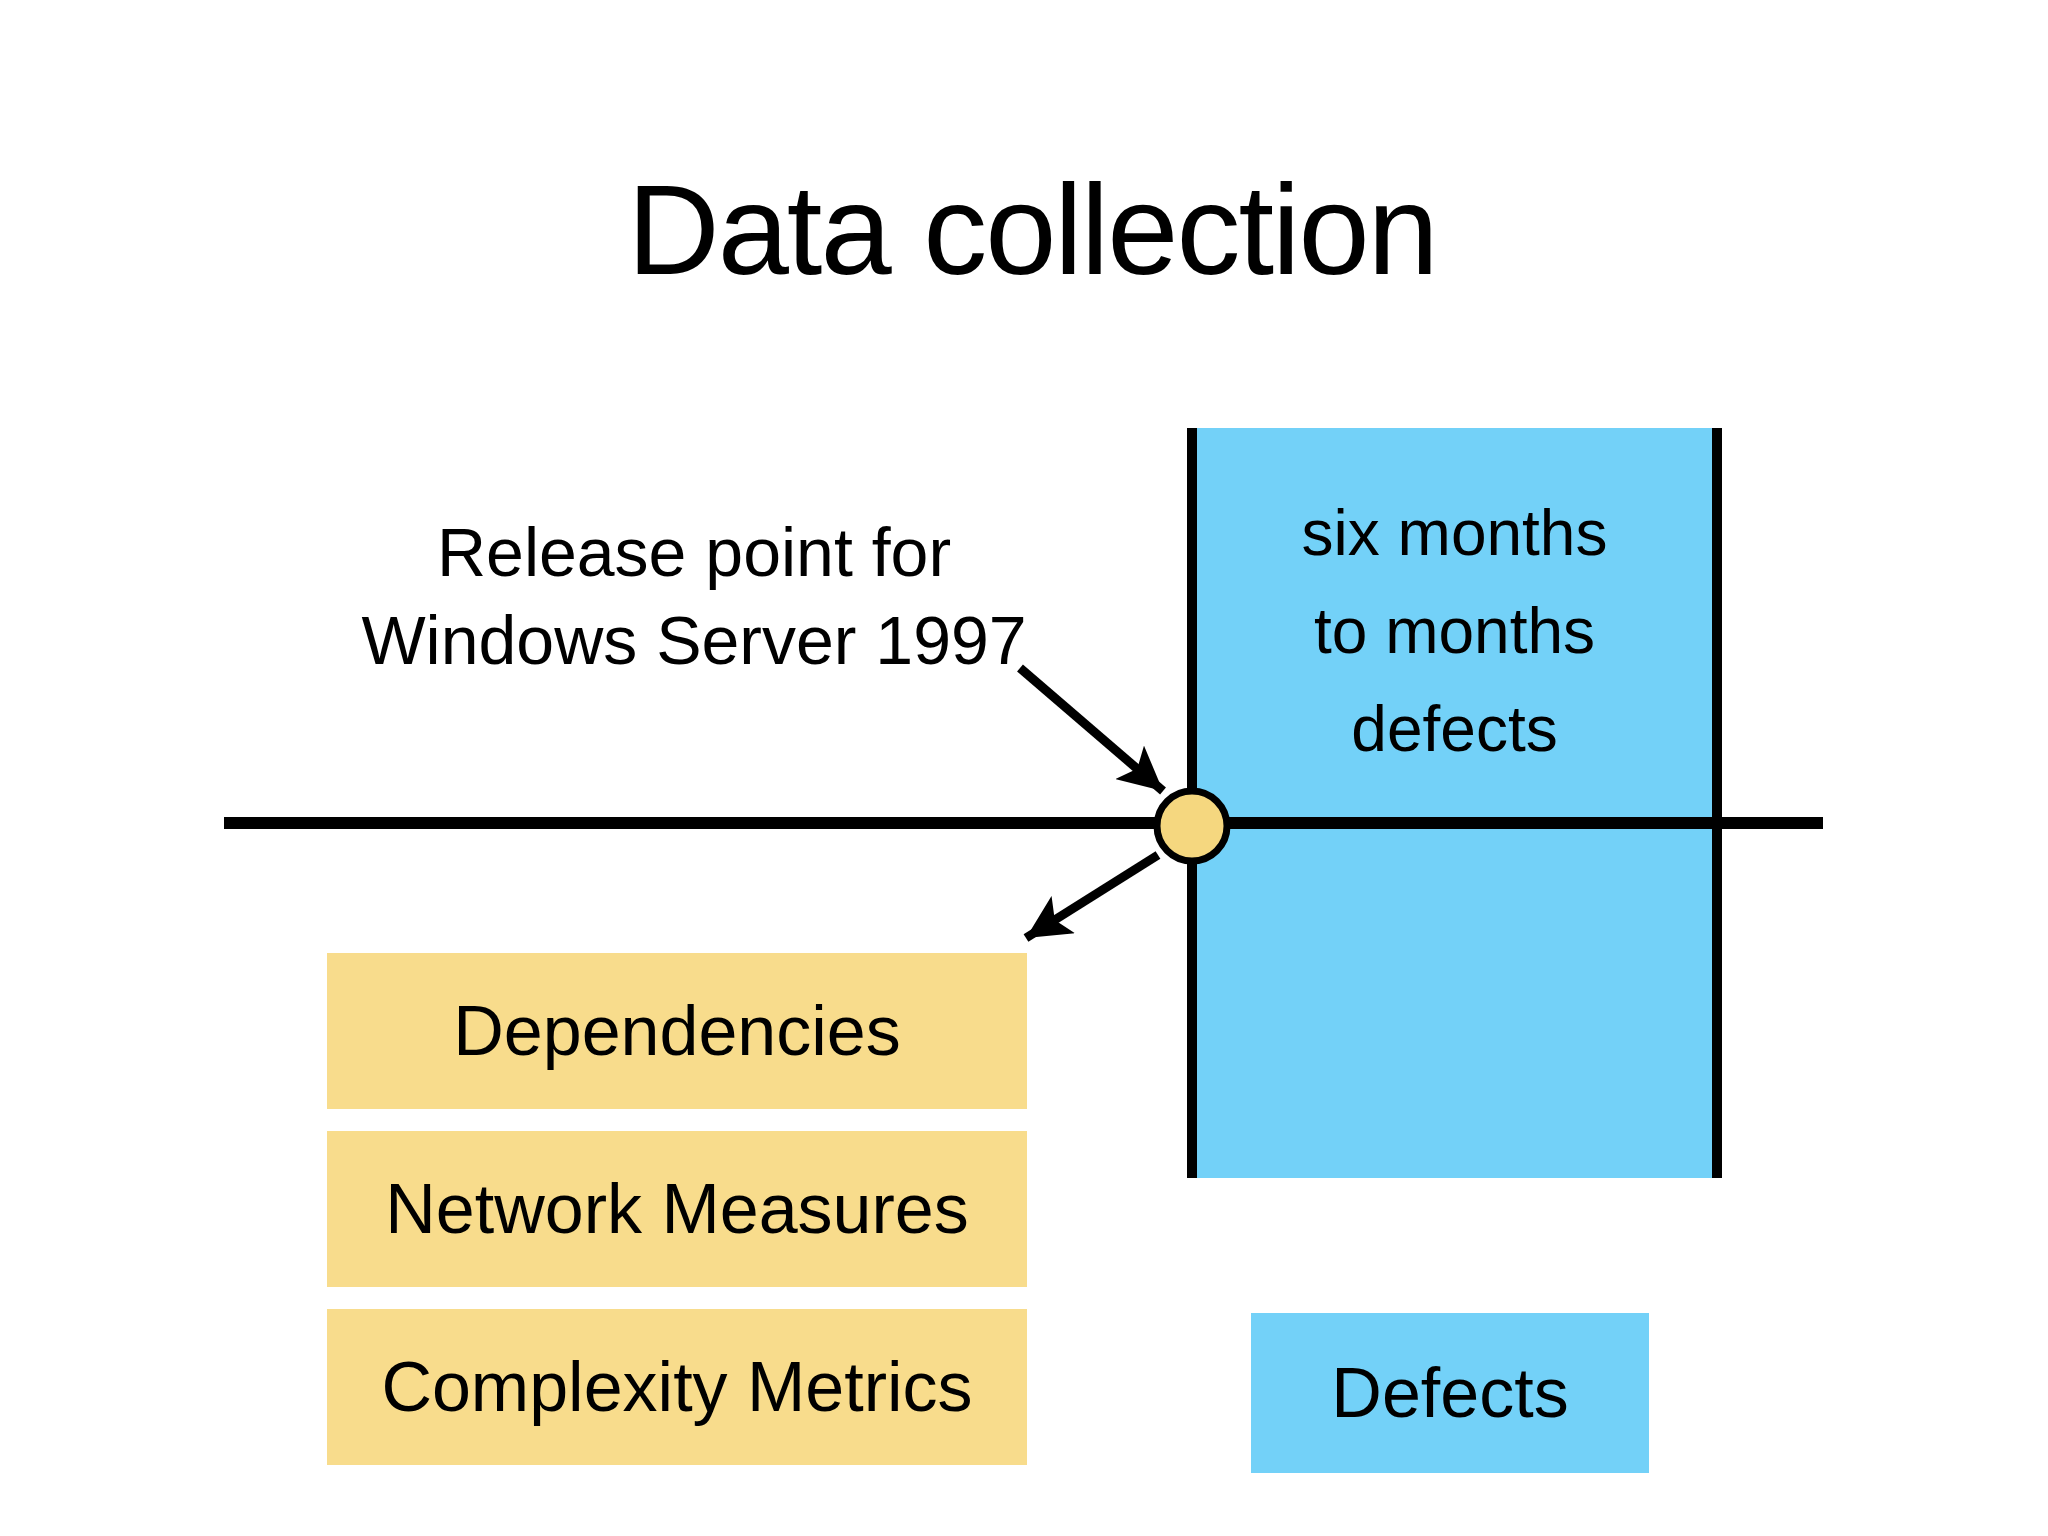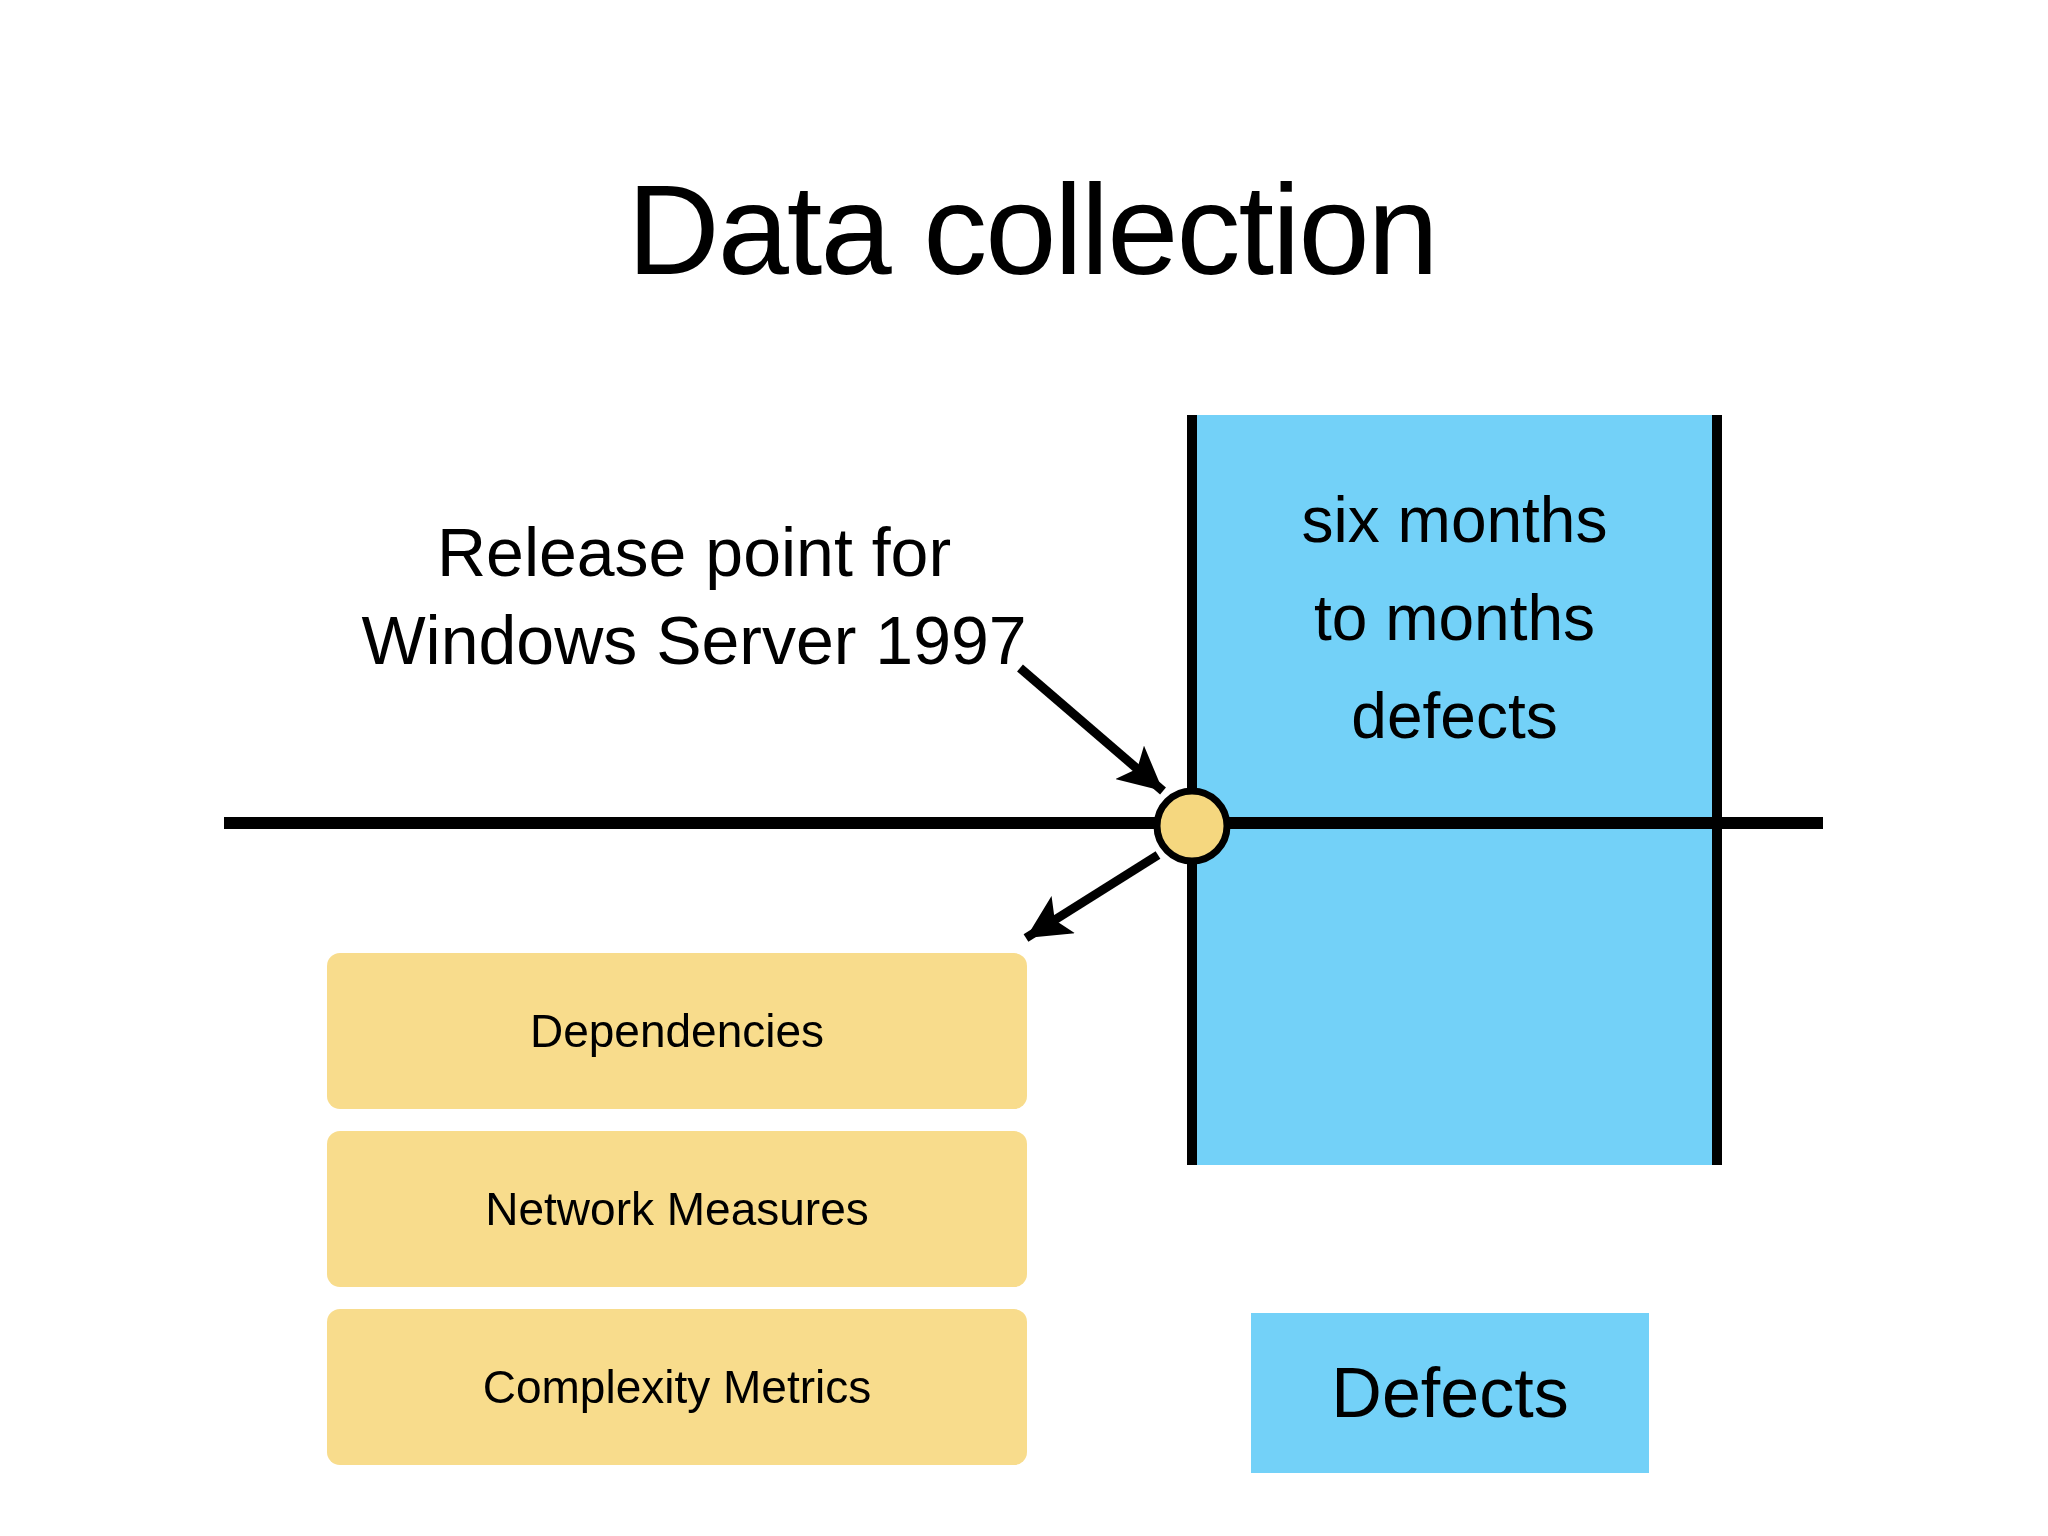--- a/index.html
+++ b/index.html
@@ -34,21 +34,21 @@
     top: 508px;
     width: 700px;
     text-align: center;
     font-size: 68px;
     line-height: 88px;
     white-space: nowrap;
   }
   .period-box {
     position: absolute;
     left: 1187px;
-    top: 415px;
+    top: 428px;
     width: 515px;
     height: 750px;
     background: #73D1F8;
     border-left: 10px solid #000000;
     border-right: 10px solid #000000;
   }
   .period-text {
     padding-top: 56px;
     width: 100%;
     text-align: center;
@@ -57,23 +57,22 @@
   }
   .ybox {
     position: absolute;
     left: 327px;
     width: 700px;
     height: 156px;
     background: #F8DC8C;
     display: flex;
     align-items: center;
     justify-content: center;
-    font-size: 46px;
+    font-size: 70px;
     white-space: nowrap;
-    border-radius: 13px;
   }
   .ybox.dep { top: 953px; }
   .ybox.net { top: 1131px; justify-content: center; }
   .ybox.comp { top: 1309px; }
   .defects-box {
     position: absolute;
     left: 1251px;
     top: 1313px;
     width: 398px;
     height: 160px;

